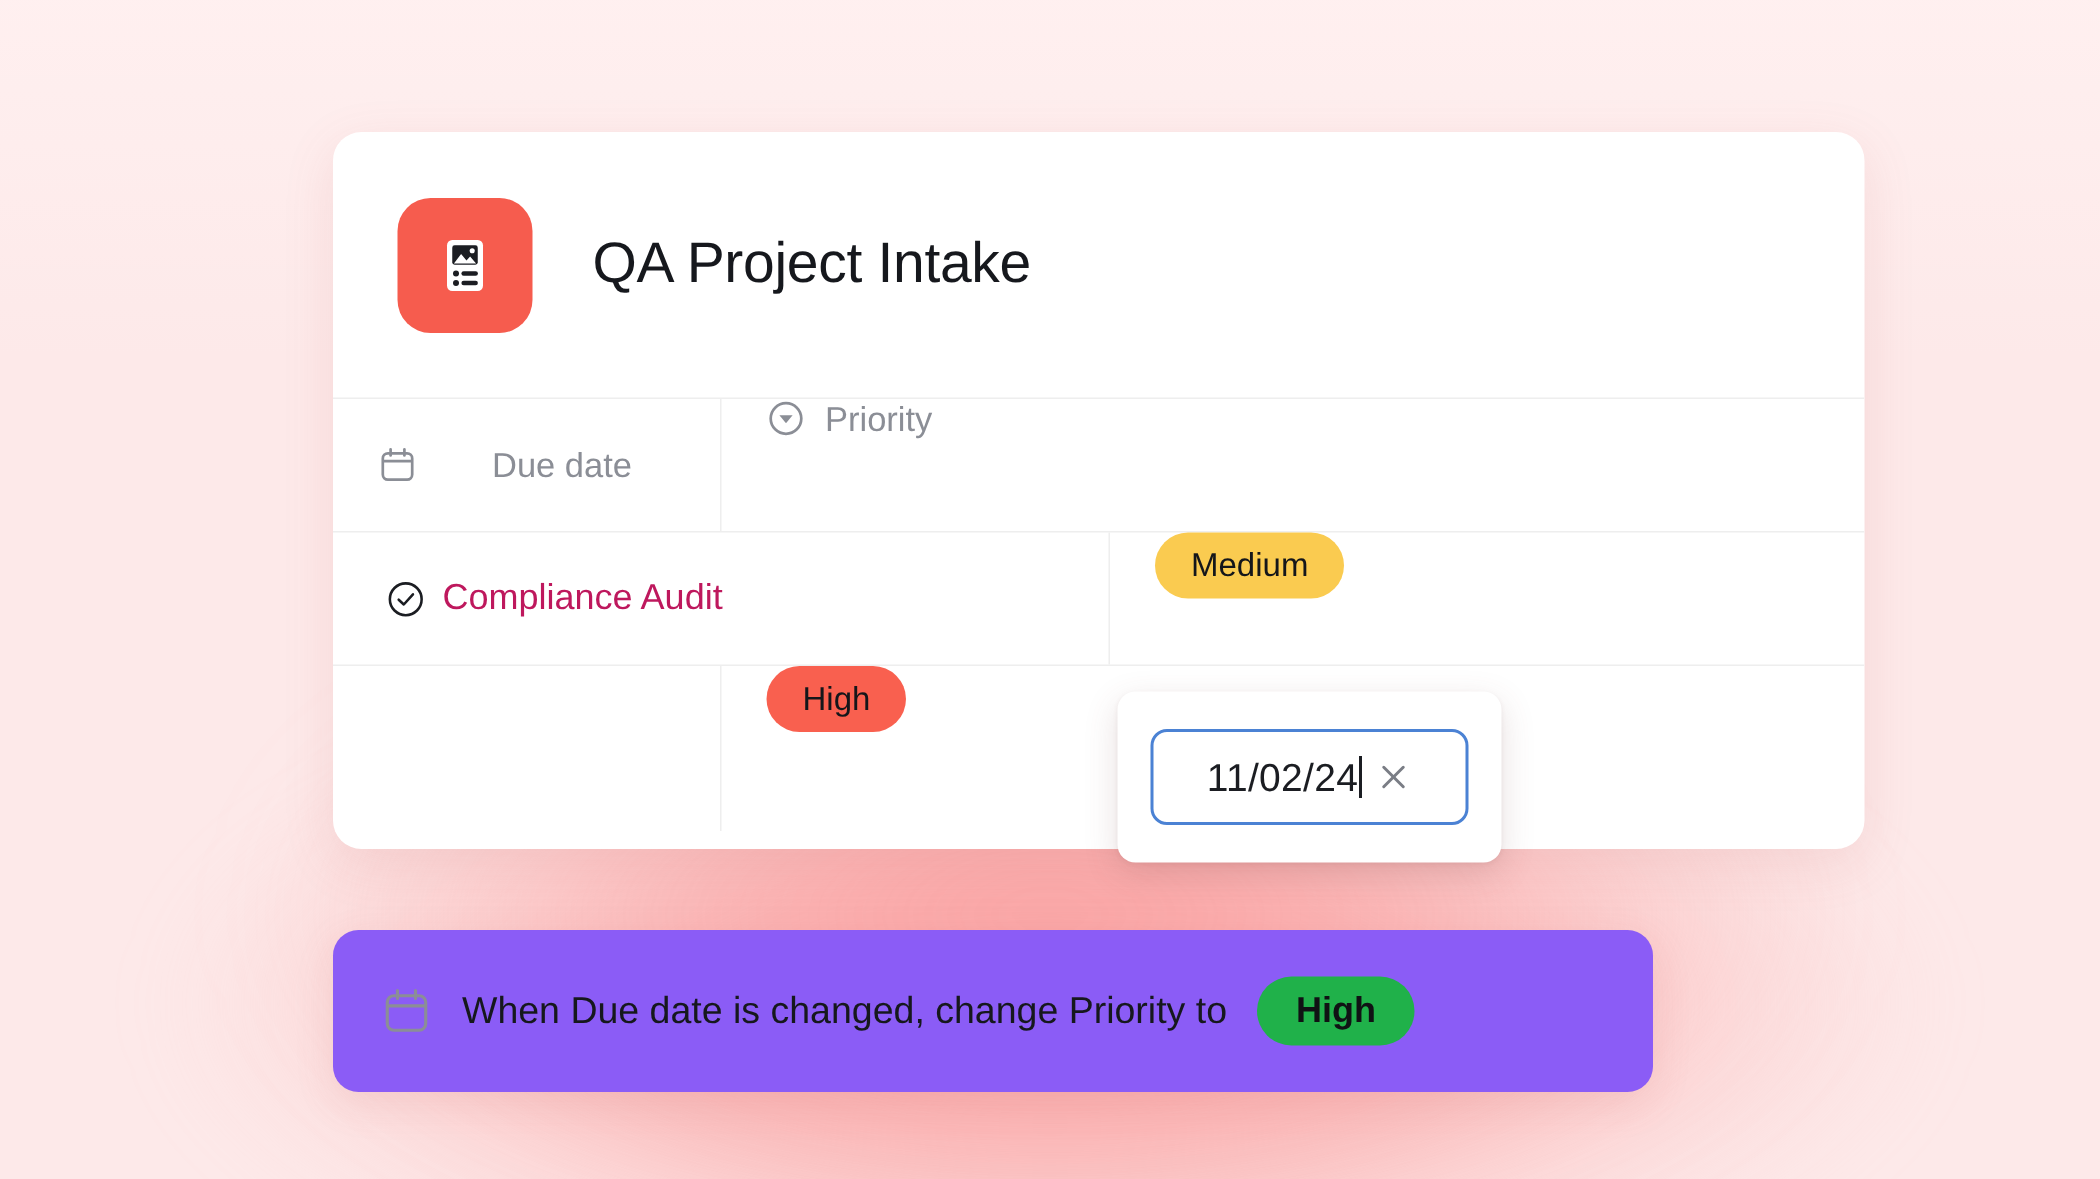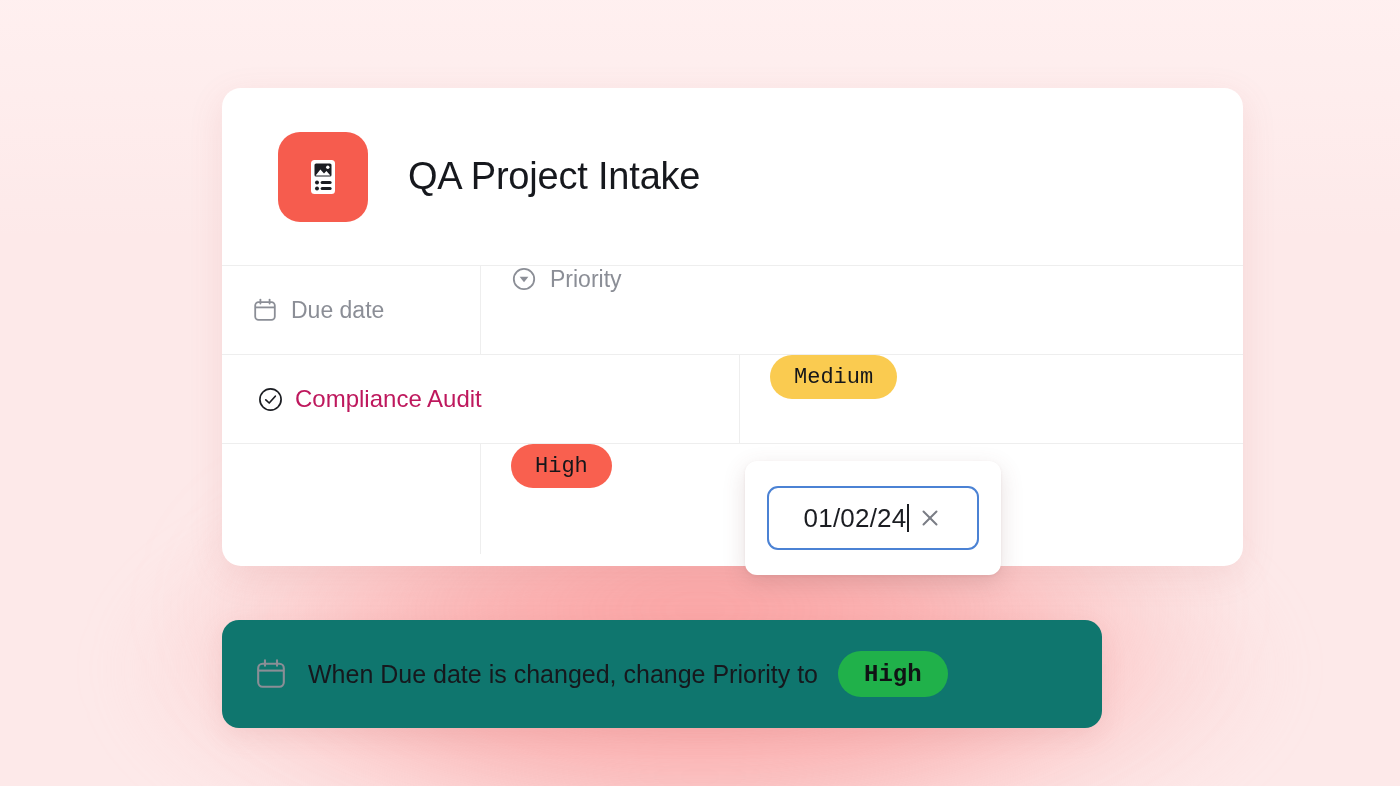--- a/index.html
+++ b/index.html
@@ -66,21 +66,21 @@
     background: #ffffff;
     border-radius: 19px;
     box-shadow: 0 10px 34px rgba(190, 90, 90, 0.13);
     overflow: hidden;
   }
 
   .card-header {
     height: 178px;
     display: flex;
     align-items: center;
-    padding-left: 56px;
+    padding-left: 43px;
     border-bottom: 1px solid #eeeeee;
     text-align: right;
   }
 
   .app-icon {
     width: 90px;
     height: 90px;
     border-radius: 22px;
     background: #f65c4e;
     display: flex;
@@ -119,20 +119,21 @@
     border-right: 1px solid #eeeeee;
   }
   .c-due {
     width: 259px;
     flex: none;
     display: flex;
     align-items: center;
     padding-left: 30px;
     height: 100%;
     border-right: 1px solid #eeeeee;
+    gap: 37px;
   }
   .c-pri {
     flex: 1;
     display: flex;
     align-items: flex-start;
     padding-left: 30px;
     height: 100%;
   }
 
   .hdr-text {
@@ -161,21 +162,20 @@
     display: inline-flex;
     align-items: center;
     justify-content: center;
     border-radius: 999px;
     font-size: 22px;
     color: #14161a;
     font-weight: 400;
     padding: 0 24px;
     height: 44px;
     white-space: nowrap;
-    font-family: Liberation Mono, monospace;
   }
   .pill-medium { background: #f9c council; }
   .pill-medium { background: #facb50; }
   .pill-high   { background: #f9604f; }
 
   
   .date-popup {
     position: absolute;
     left: 745px;
     top: 461px;
@@ -215,21 +215,21 @@
   }
   .clear-x { margin-left: 6px; display: flex; align-items: center; }
 
   
   .auto-bar {
     position: absolute;
     left: 222px;
     top: 620px;
     width: 880px;
     height: 108px;
-    background: #0f766e;
+    background: #8b5cf6;
     border-radius: 17px;
     box-shadow: 0 8px 26px rgba(190, 90, 90, 0.13);
     display: flex;
     align-items: center;
     padding-left: 32px;
     z-index: 10;
   }
   .auto-icon { display: flex; align-items: center; flex: none; }
   .auto-text {
     margin-left: 20px;
@@ -320,21 +320,21 @@
       <div class="c-pri">
         <span class="pill pill-high">High</span>
       </div>
     </div>
 
   </div>
 </div>
 
 <div class="date-popup">
   <div class="date-input-box">
-    <span class="date-value">01/02/24</span>
+    <span class="date-value">11/02/24</span>
     <span class="caret"></span>
     <span class="clear-x">
       <svg width="24" height="24" viewBox="0 0 24 24" aria-hidden="true">
         <line x1="5.5" y1="5.5" x2="18.5" y2="18.5" stroke="#7a7d85" stroke-width="2" stroke-linecap="round"></line>
         <line x1="18.5" y1="5.5" x2="5.5" y2="18.5" stroke="#7a7d85" stroke-width="2" stroke-linecap="round"></line>
       </svg>
     </span>
   </div>
 </div>
 

